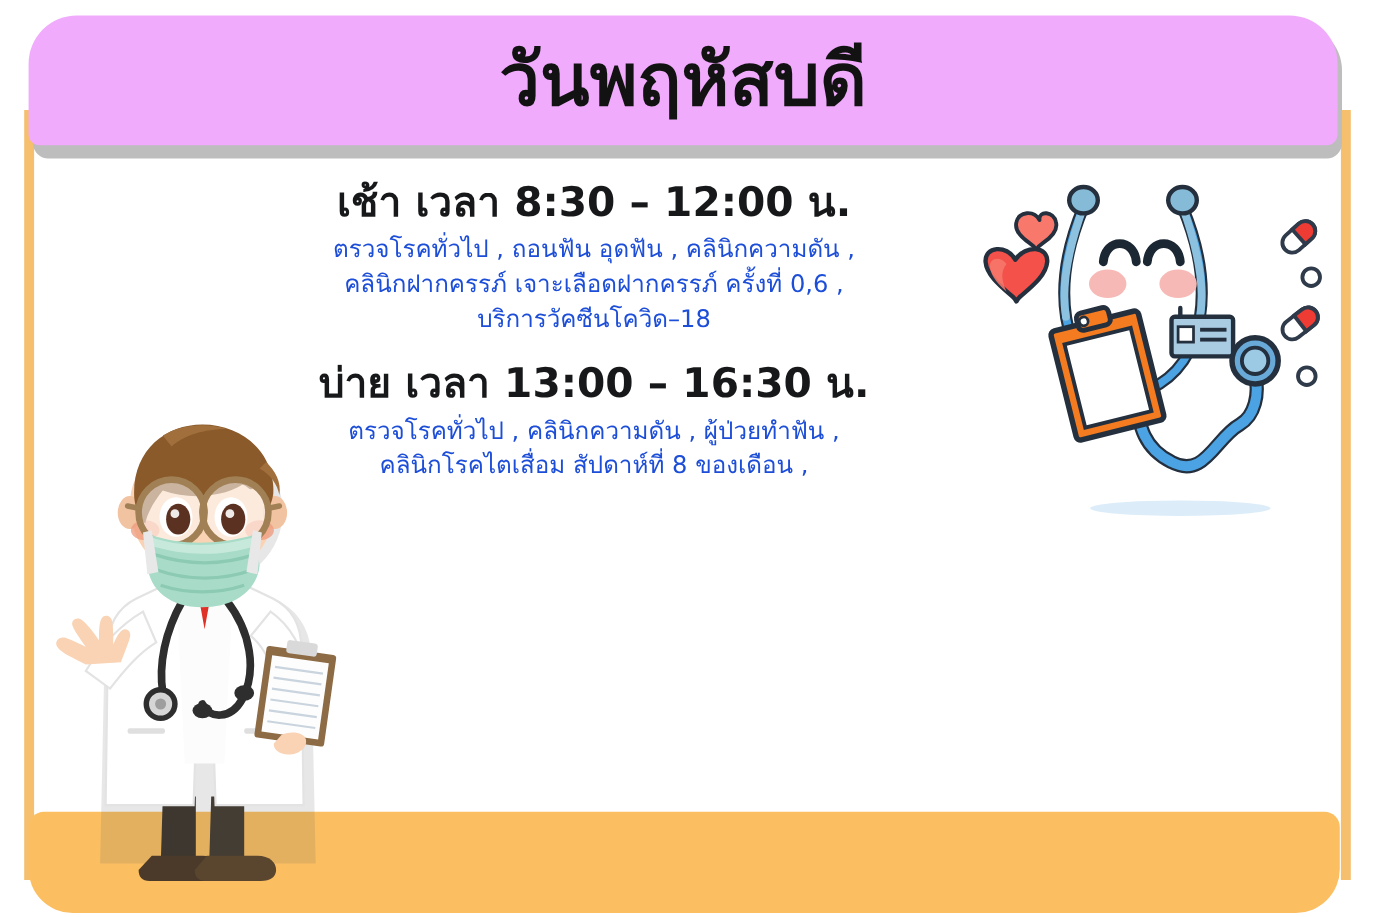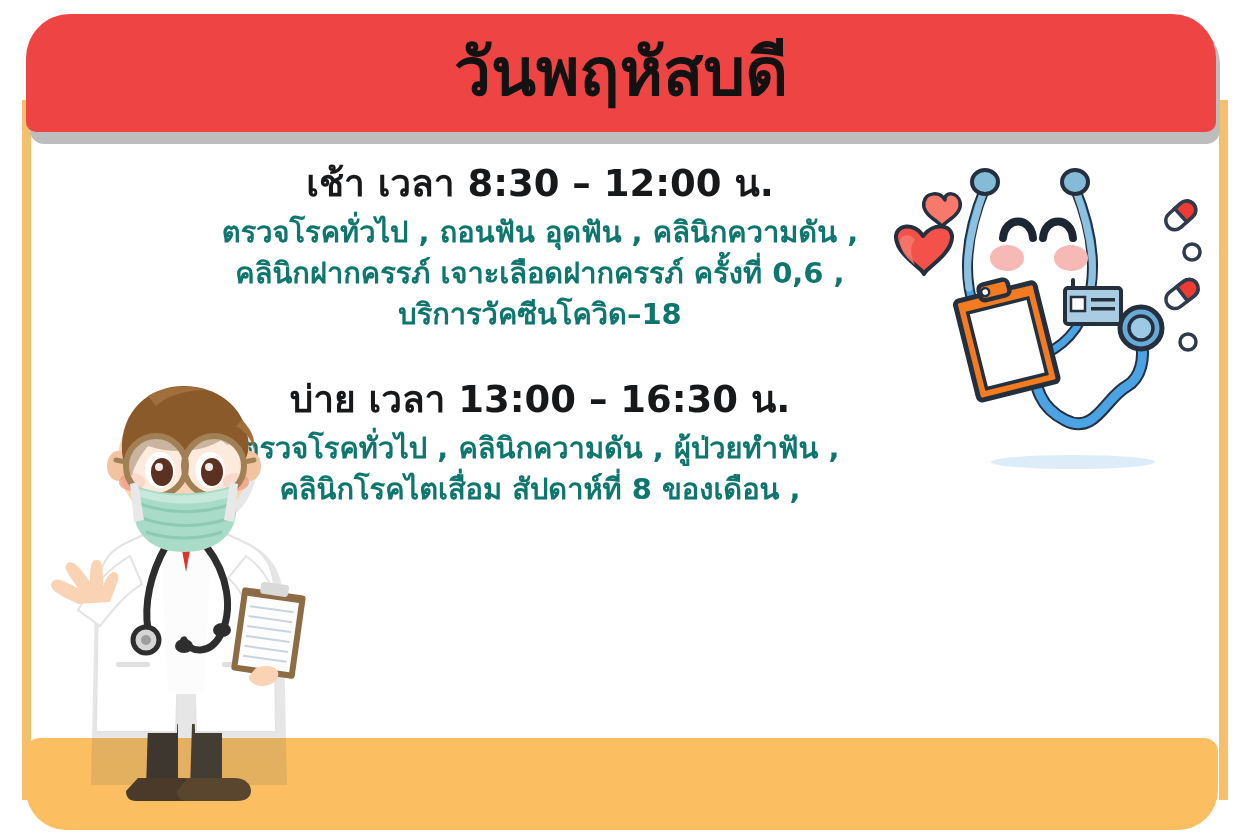--- a/index.html
+++ b/index.html
@@ -46,21 +46,21 @@
     border-radius: 42px 42px 14px 14px;
   }
 
   
   .header-bar {
     position: absolute;
     left: 26px;
     top: 14px;
     width: 1190px;
     height: 118px;
-    background: #ef4444;
+    background: #f0abfc;
     border-radius: 44px 44px 10px 10px;
     display: flex;
     align-items: center;
     justify-content: center;
   }
   .header-title {
     font-size: 66px;
     font-weight: 700;
     color: #121212;
     letter-spacing: 0px;
@@ -84,34 +84,34 @@
   
   .content {
     position: absolute;
     left: 100px;
     top: 160px;
     width: 880px;
     text-align: center;
     z-index: 20;
   }
   .session { margin-bottom: 6px; }
-  .session.afternoon { margin-top: 40px; }
+  .session.afternoon { margin-top: 19px; }
 
   .session-time {
     font-size: 37px;
     font-weight: 700;
     color: #17181a;
     line-height: 1.30;
     margin-bottom: 4px;
     white-space: nowrap;
   }
   .service-line {
-    font-size: 29px;
-    font-weight: 700;
-    color: #0f766e;
+    font-size: 22px;
+    font-weight: 400;
+    color: #1d4ed8;
     line-height: 1.42;
     white-space: nowrap;
   }
 
   
   .art { position: absolute; z-index: 10; }
 
   #hearts      { left: 893px; top: 178px;  width: 120px; height: 110px; }
   #stetho-char { left: 945px; top: 140px;  width: 250px; height: 340px; }
   #pills       { left: 1158px; top: 190px; width: 70px;  height: 170px; }

